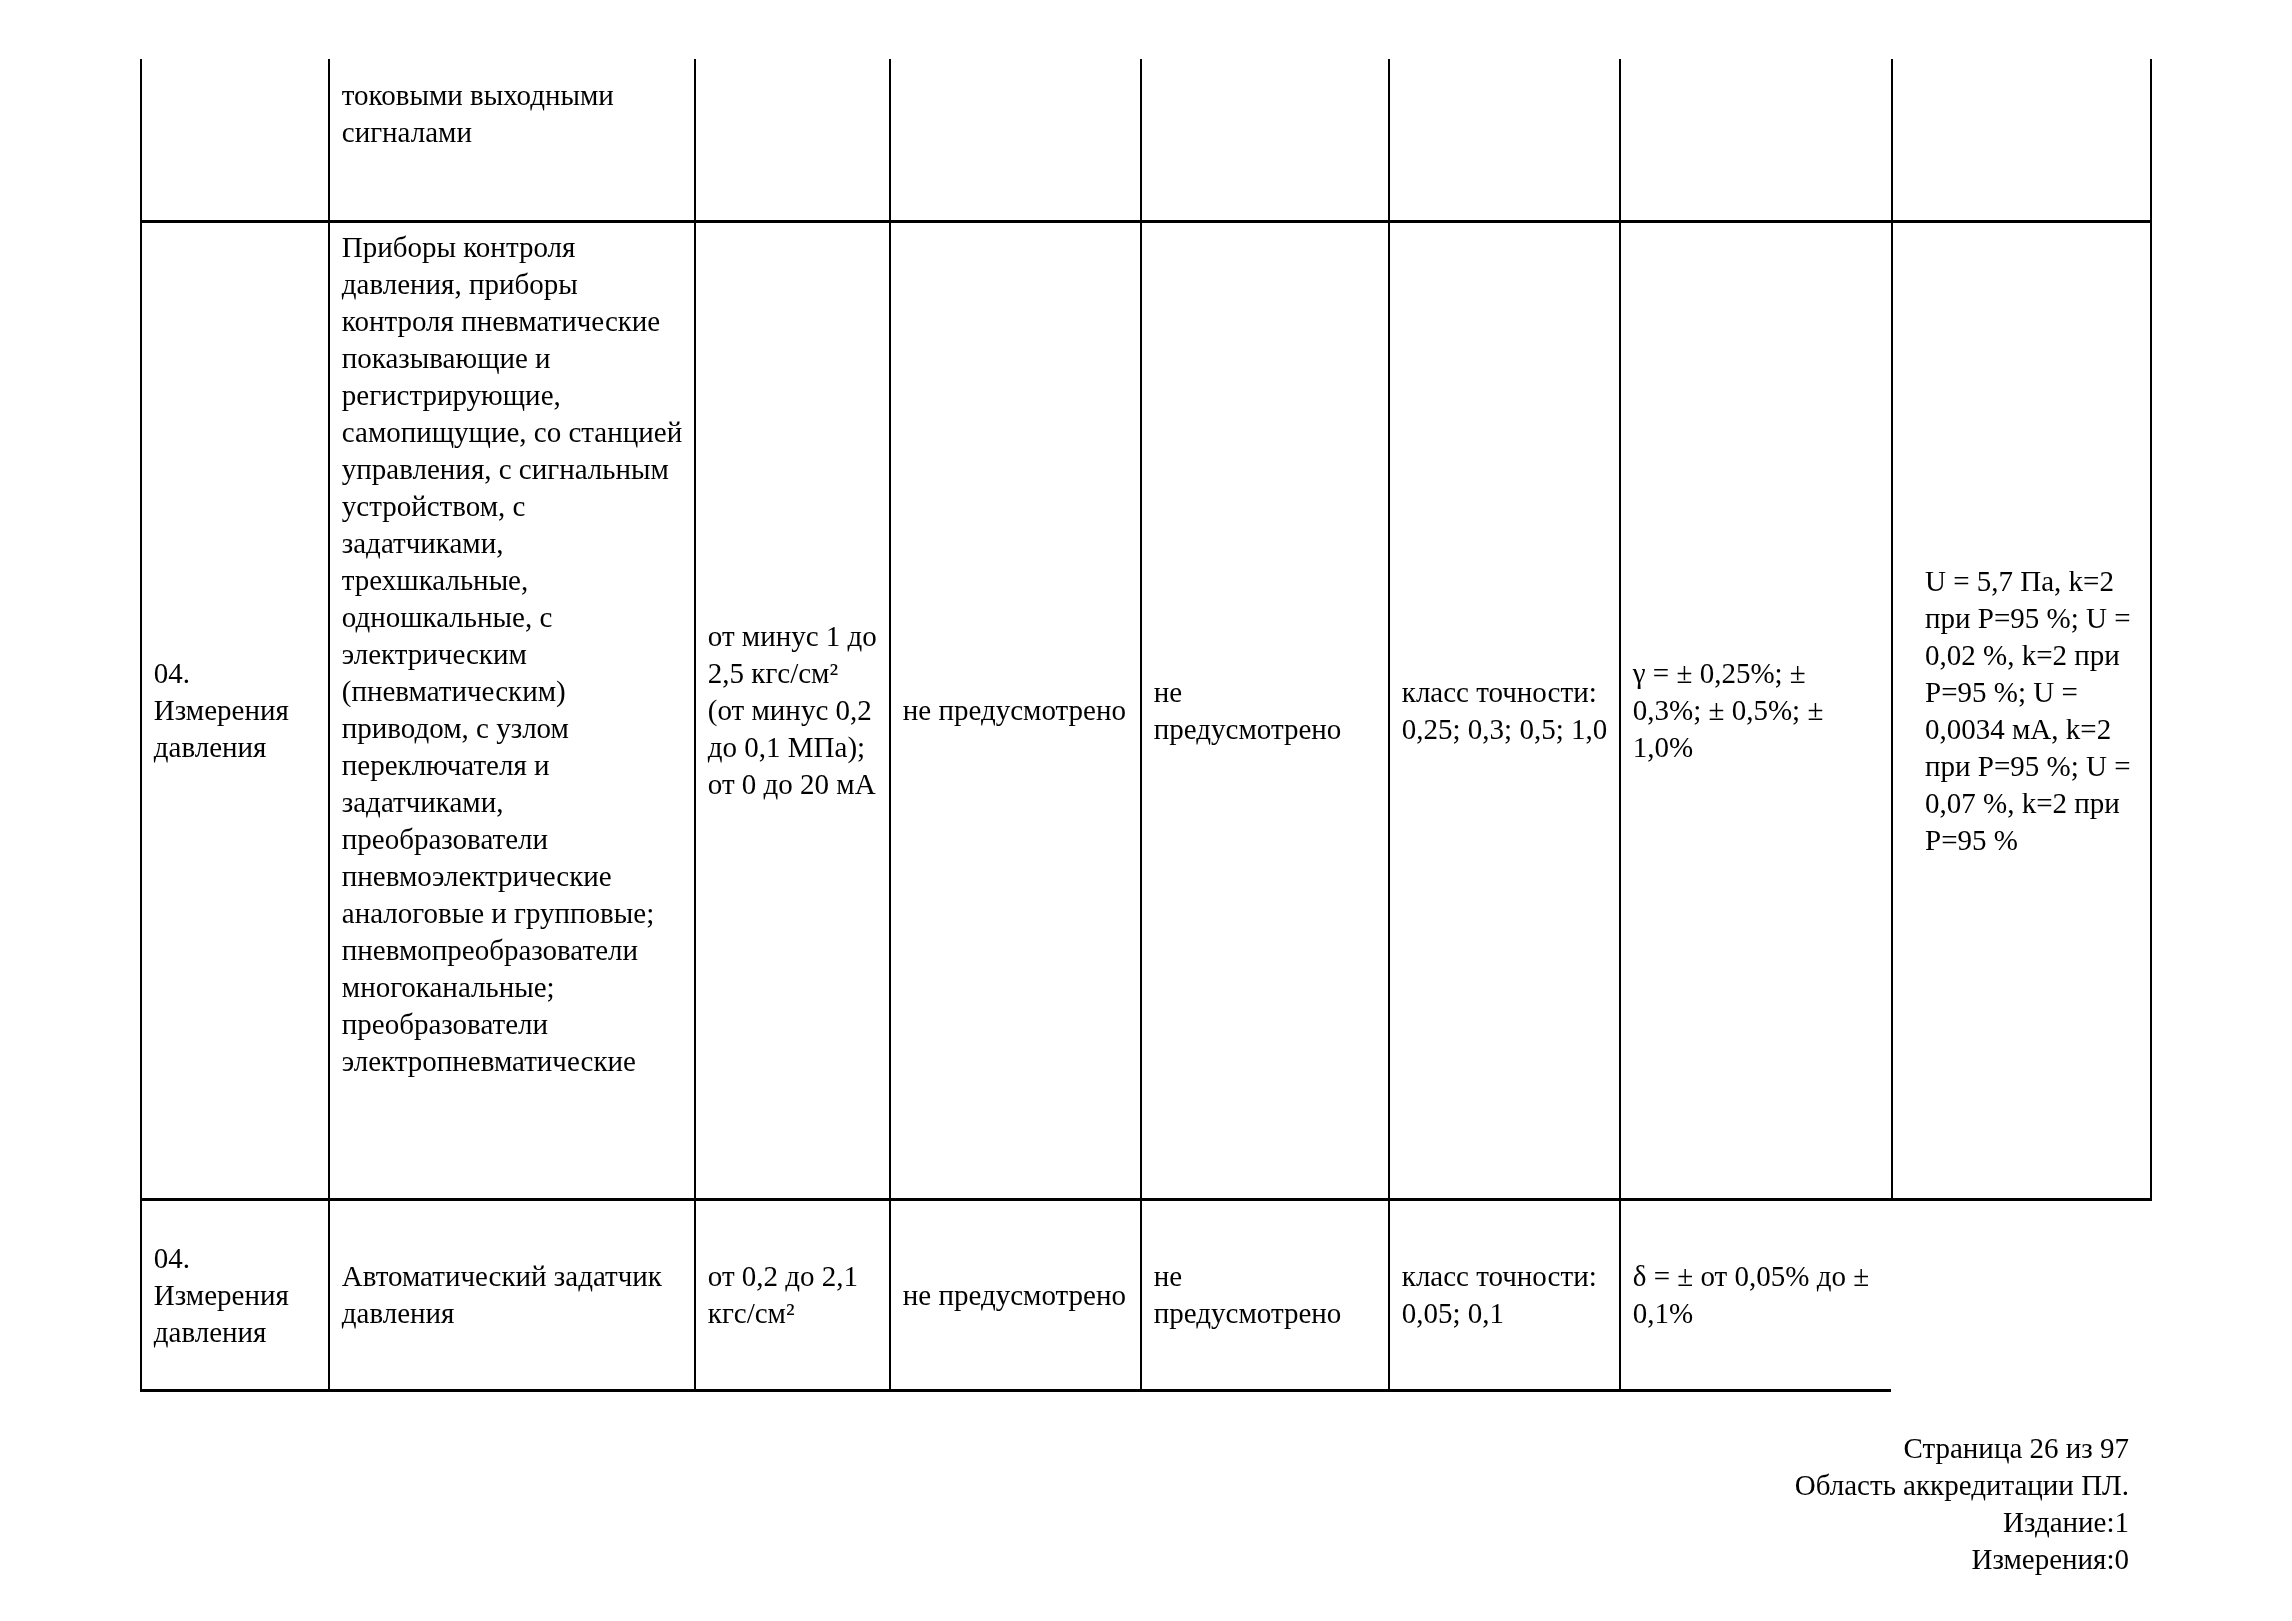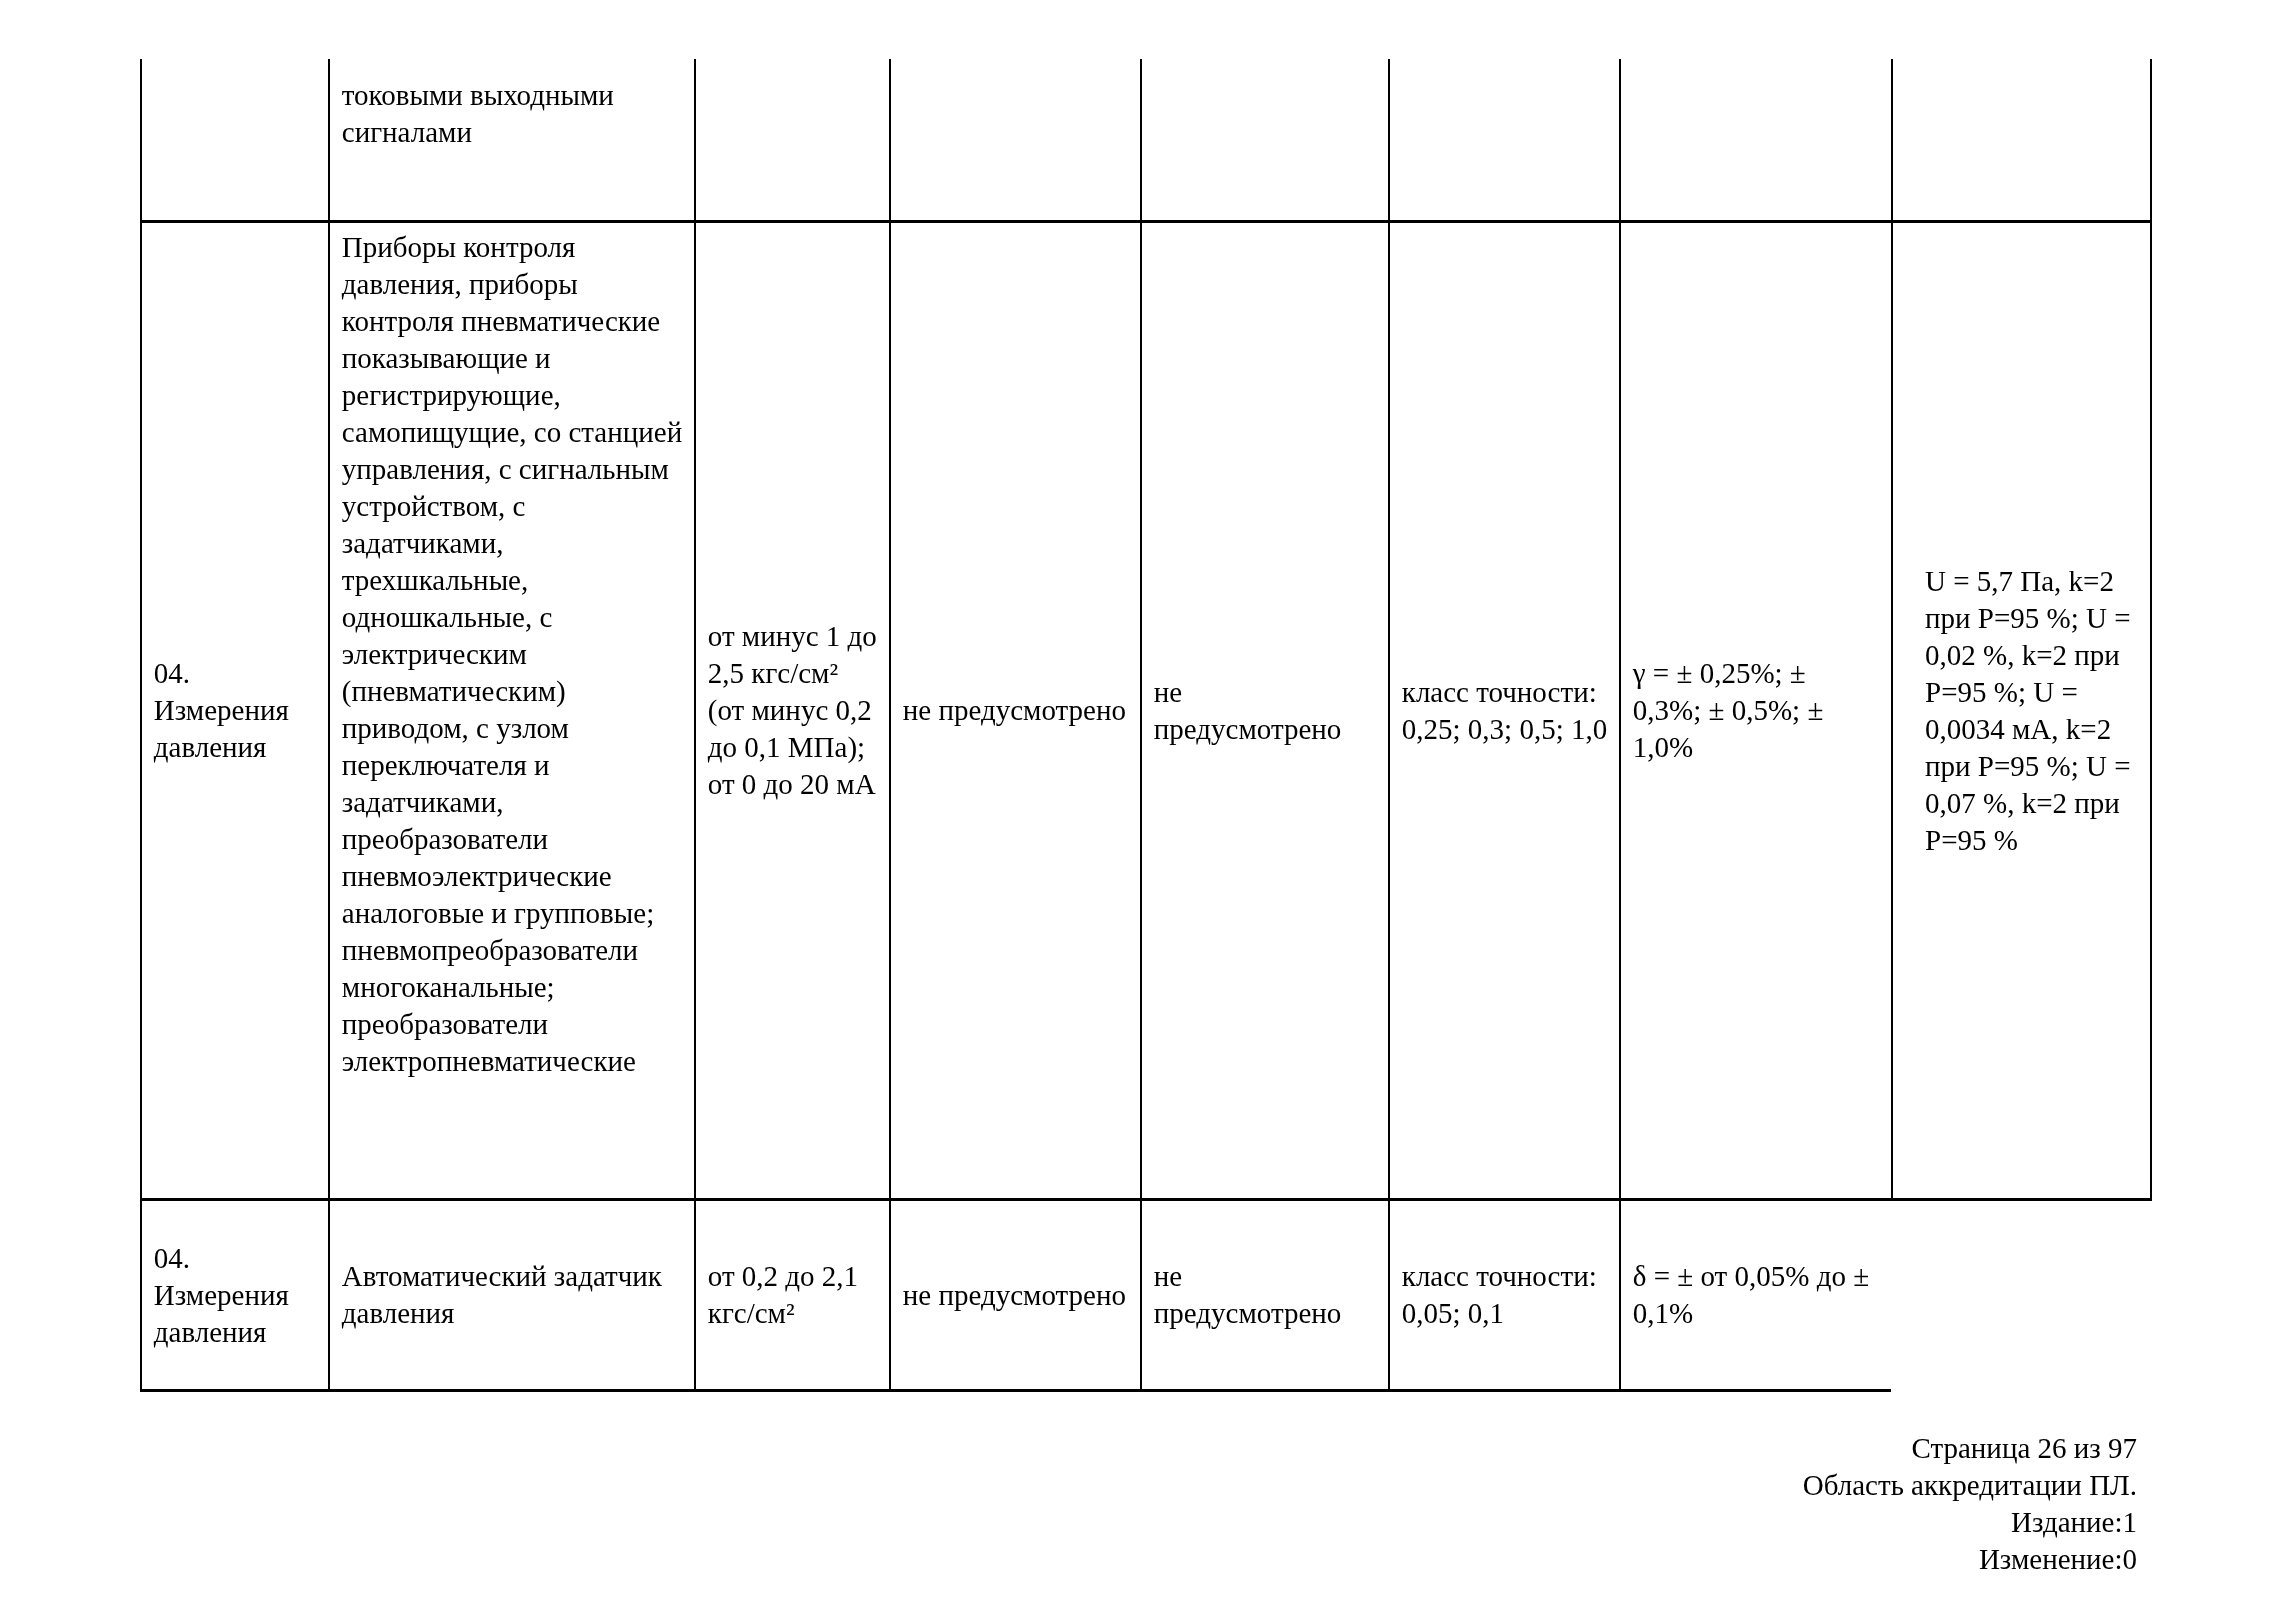--- a/index.html
+++ b/index.html
@@ -42,21 +42,21 @@
     word-wrap: break-word;
   }
   .cell.last-col { border-right: 2.9px solid #000; padding-left: 32px; }
   .cell.v-top { justify-content: flex-start; }
   .cell.cont-cell { padding-top: 17.6px; }     
   .cell.desc-cell { padding: 5.9px 11.8px 0 11.8px; } 
   .cell.cmc-cell  { padding: 3.9px 11.8px 0 11.8px; } 
   .footer {
     position: absolute;
     top: 1430px;
-    right: 156px;
+    right: 164px;
     text-align: right;
     font-size: 29px;
     line-height: 37px;
     white-space: nowrap;
   }
 </style>
 </head>
 <body>
 
 <div class="page">
@@ -87,17 +87,17 @@
     <div class="cell">не предусмотрено</div>
     <div class="cell">не предусмотрено</div>
     <div class="cell">класс точности: 0,05; 0,1</div>
     <div class="cell">δ = ± от 0,05% до ± 0,1%</div>
   </div>
 
   <div class="footer">
     <div>Страница 26 из 97</div>
     <div>Область аккредитации ПЛ.</div>
     <div>Издание:1</div>
-    <div>Изменение:0</div>
+    <div>Измерения:0</div>
   </div>
 
 </div>
 
 
 </body></html>

